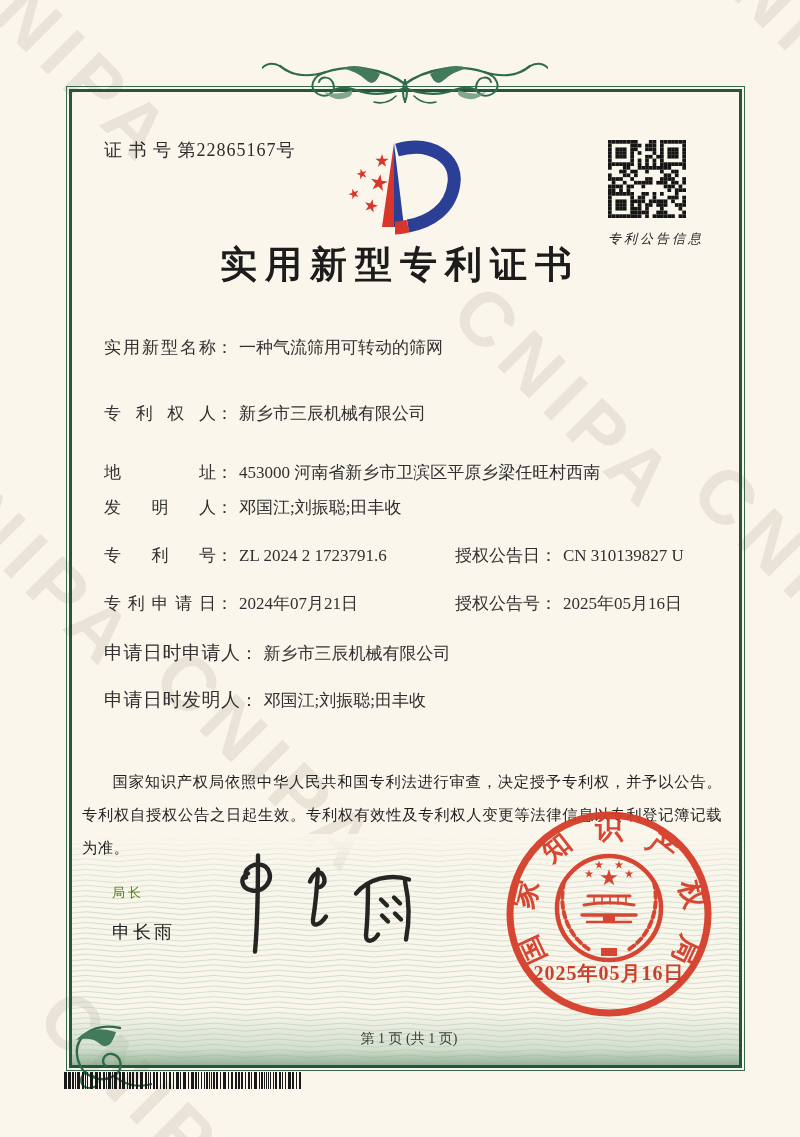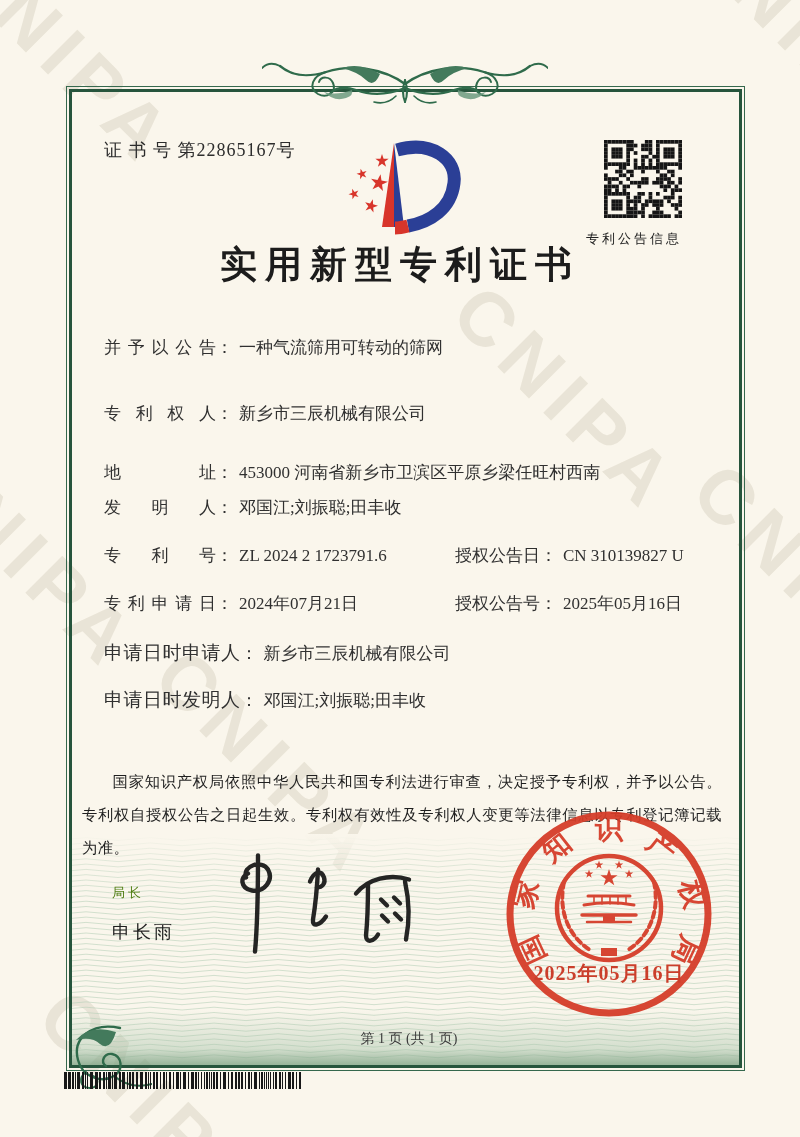--- a/index.html
+++ b/index.html
@@ -16,21 +16,21 @@
   
   .band,.band-fade{position:absolute;left:70px;top:834px;width:669px;height:231px;}
   .band{z-index:2;}
   .band-fade{z-index:2;pointer-events:none;
     background:linear-gradient(180deg,rgba(250,246,236,1) 0%,rgba(250,246,236,.35) 12%,
       rgba(244,247,238,0) 30%,rgba(244,247,238,0) 76%,
       rgba(166,195,170,.45) 93%,rgba(118,158,126,.75) 100%);}
   
   .cert-no{position:absolute;left:104px;top:138px;font-size:18px;letter-spacing:1px;z-index:5;}
   .logo{position:absolute;left:338px;top:134px;width:132px;height:104px;z-index:5;}
-  .qr-wrap{position:absolute;left:566px;top:140px;width:116px;z-index:5;text-align:right;}
+  .qr-wrap{position:absolute;left:608px;top:140px;width:116px;z-index:5;text-align:left;font-style:italic;}
   .qr{width:78px;height:78px;display:inline-block;}
   .qr-caption{margin-top:8px;font-size:13px;letter-spacing:3px;color:#222;}
   .title{position:absolute;left:0;right:0;top:240px;text-align:center;font-size:37px;
          font-weight:700;letter-spacing:8px;color:#1c1c1c;z-index:5;}
   
   .row{position:absolute;left:104px;font-size:17px;color:#303030;z-index:5;white-space:nowrap;}
   .lbl{display:inline-block;width:112px;text-align:justify;text-align-last:justify;vertical-align:bottom;}
   .lbl-tight{font-size:19px;letter-spacing:.5px;}
   .colon{margin-right:6px;}
   .pair2{position:absolute;left:351px;top:0;}
@@ -410,21 +410,21 @@
         <rect x="63.14" y="74.29" width="3.71" height="3.71" fill="#151515"></rect>
         <rect x="70.57" y="74.29" width="3.71" height="3.71" fill="#151515"></rect>
         <rect x="74.29" y="74.29" width="3.71" height="3.71" fill="#151515"></rect>
       </svg>
     <div class="qr-caption">专利公告信息</div>
   </div>
 
   <div class="title">实用新型专利证书</div>
 
   <div class="row" style="top:336px">
-    <span class="lbl">并予以公告</span><span class="colon">：</span><span>一种气流筛用可转动的筛网</span>
+    <span class="lbl">实用新型名称</span><span class="colon">：</span><span>一种气流筛用可转动的筛网</span>
   </div>
   <div class="row" style="top:402px">
     <span class="lbl">专利权人</span><span class="colon">：</span><span>新乡市三辰机械有限公司</span>
   </div>
   <div class="row" style="top:461px">
     <span class="lbl">地址</span><span class="colon">：</span><span>453000 河南省新乡市卫滨区平原乡梁任旺村西南</span>
   </div>
   <div class="row" style="top:496px">
     <span class="lbl">发明人</span><span class="colon">：</span><span>邓国江;刘振聪;田丰收</span>
   </div>

